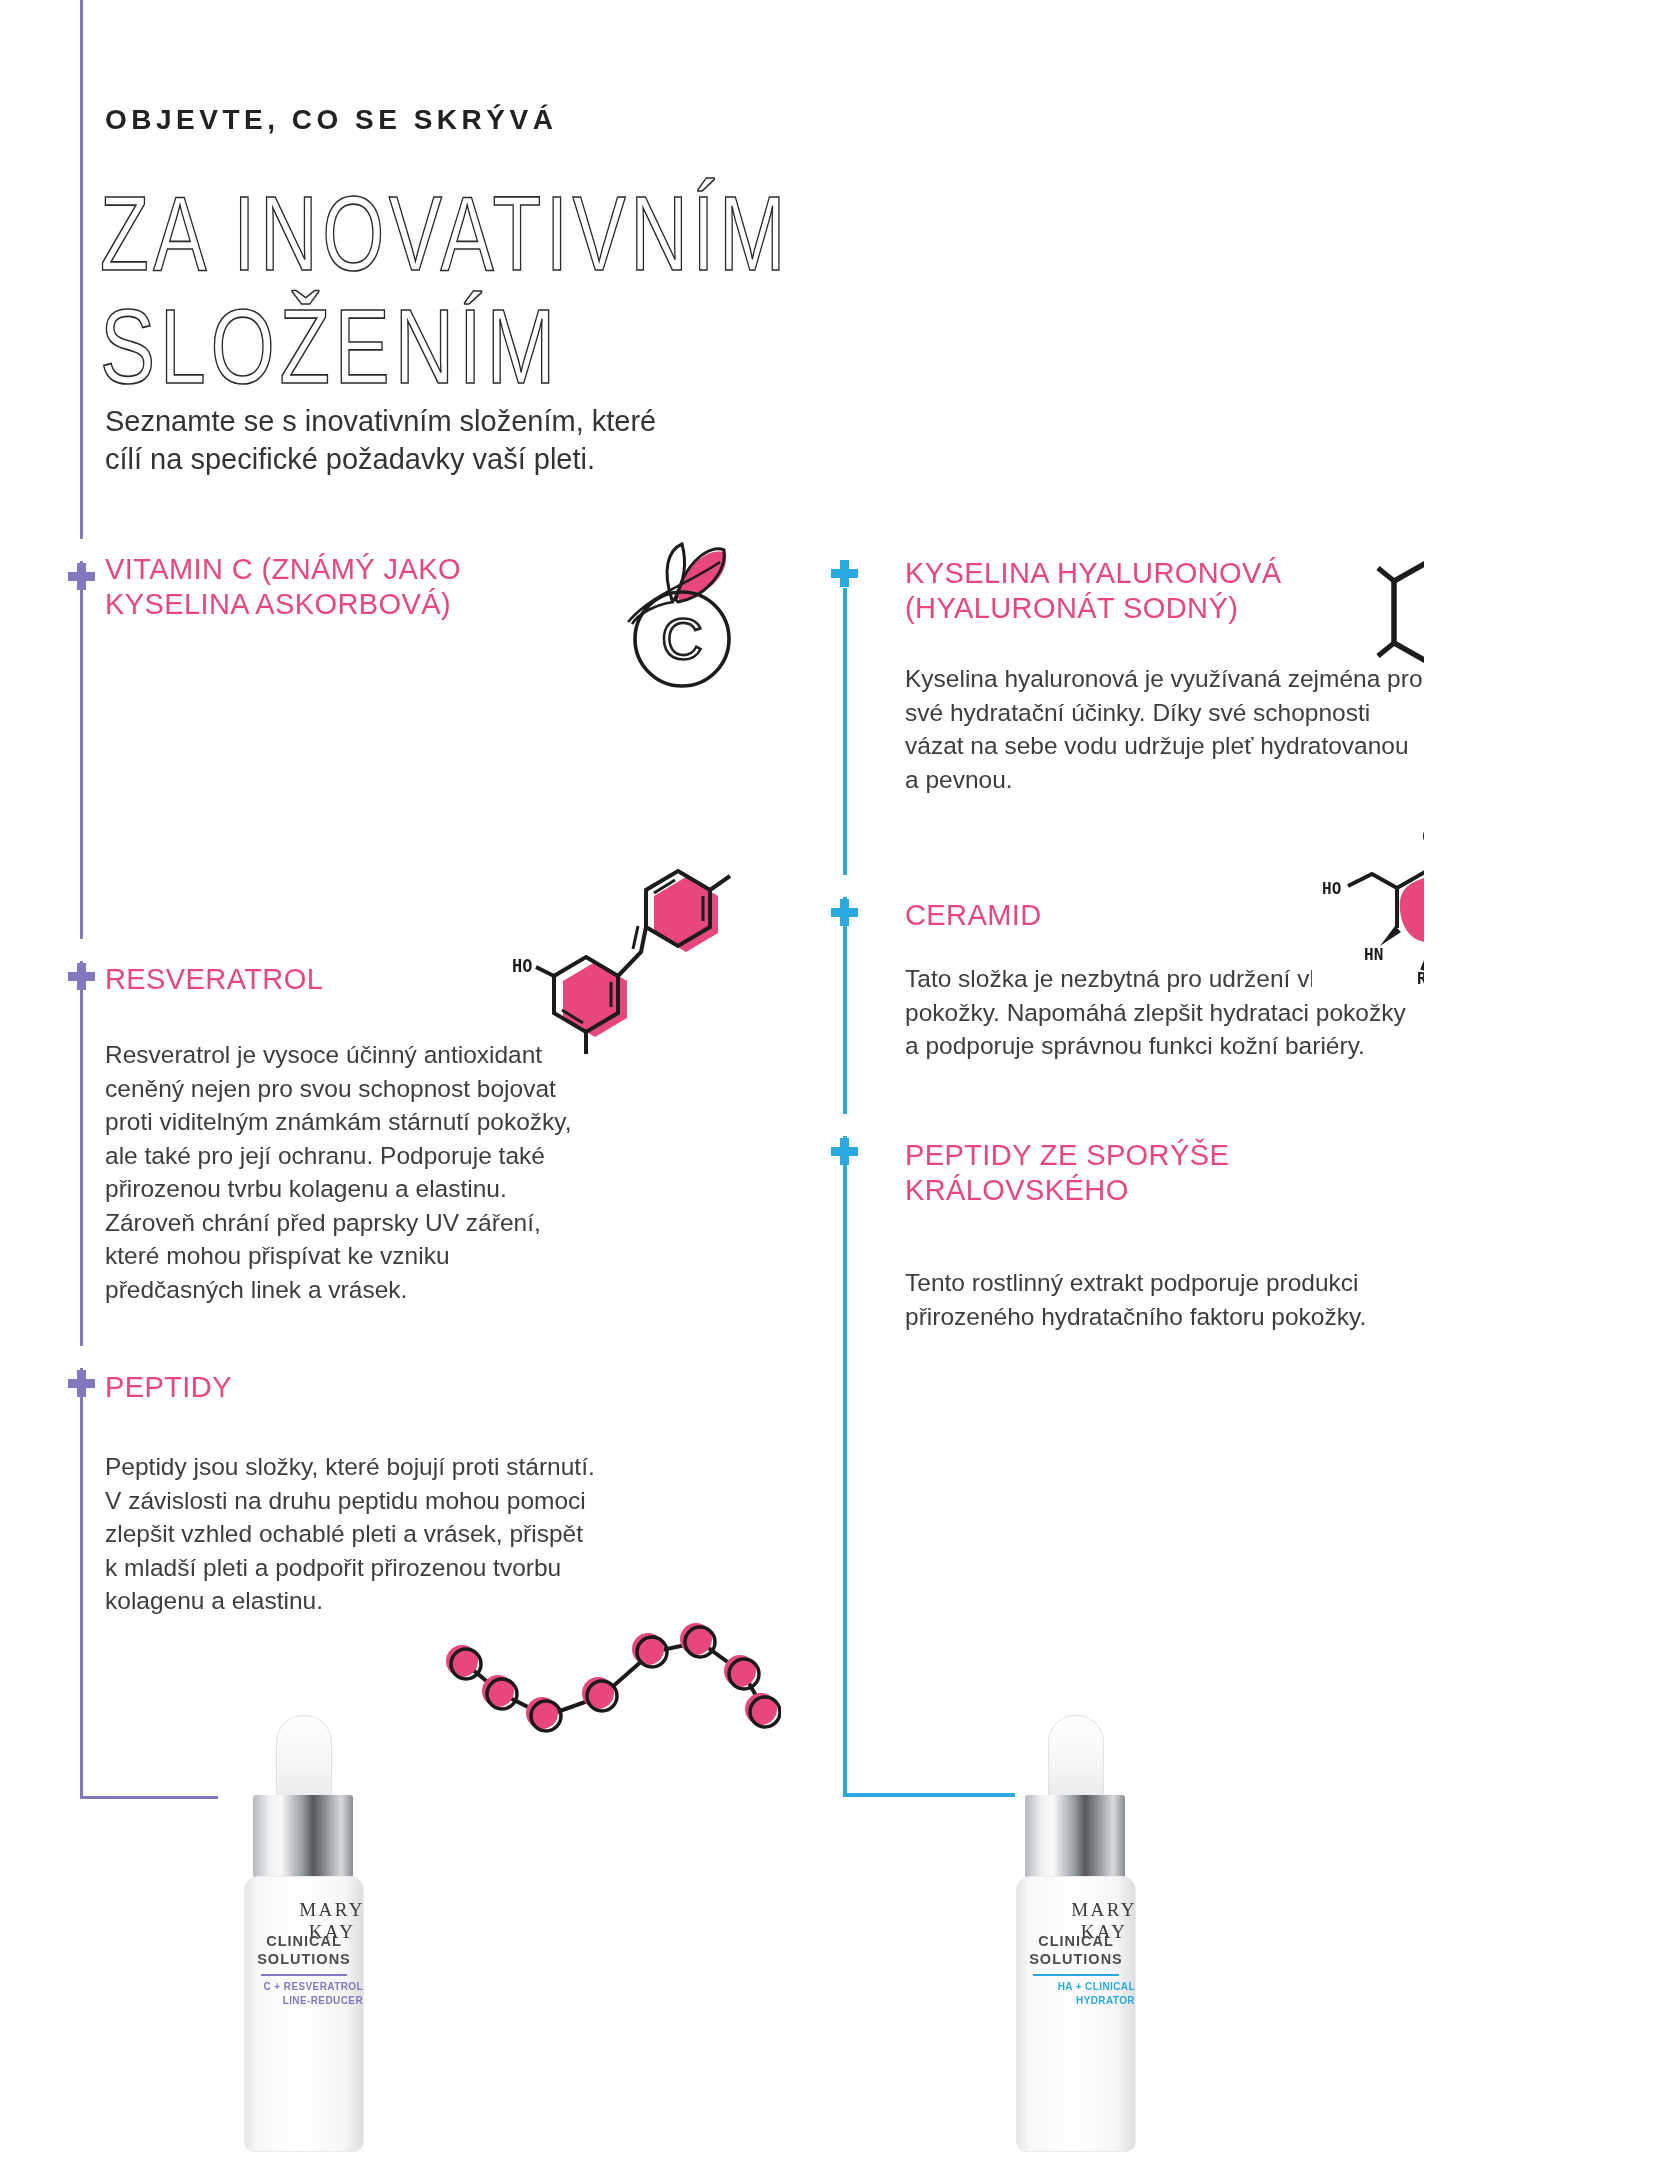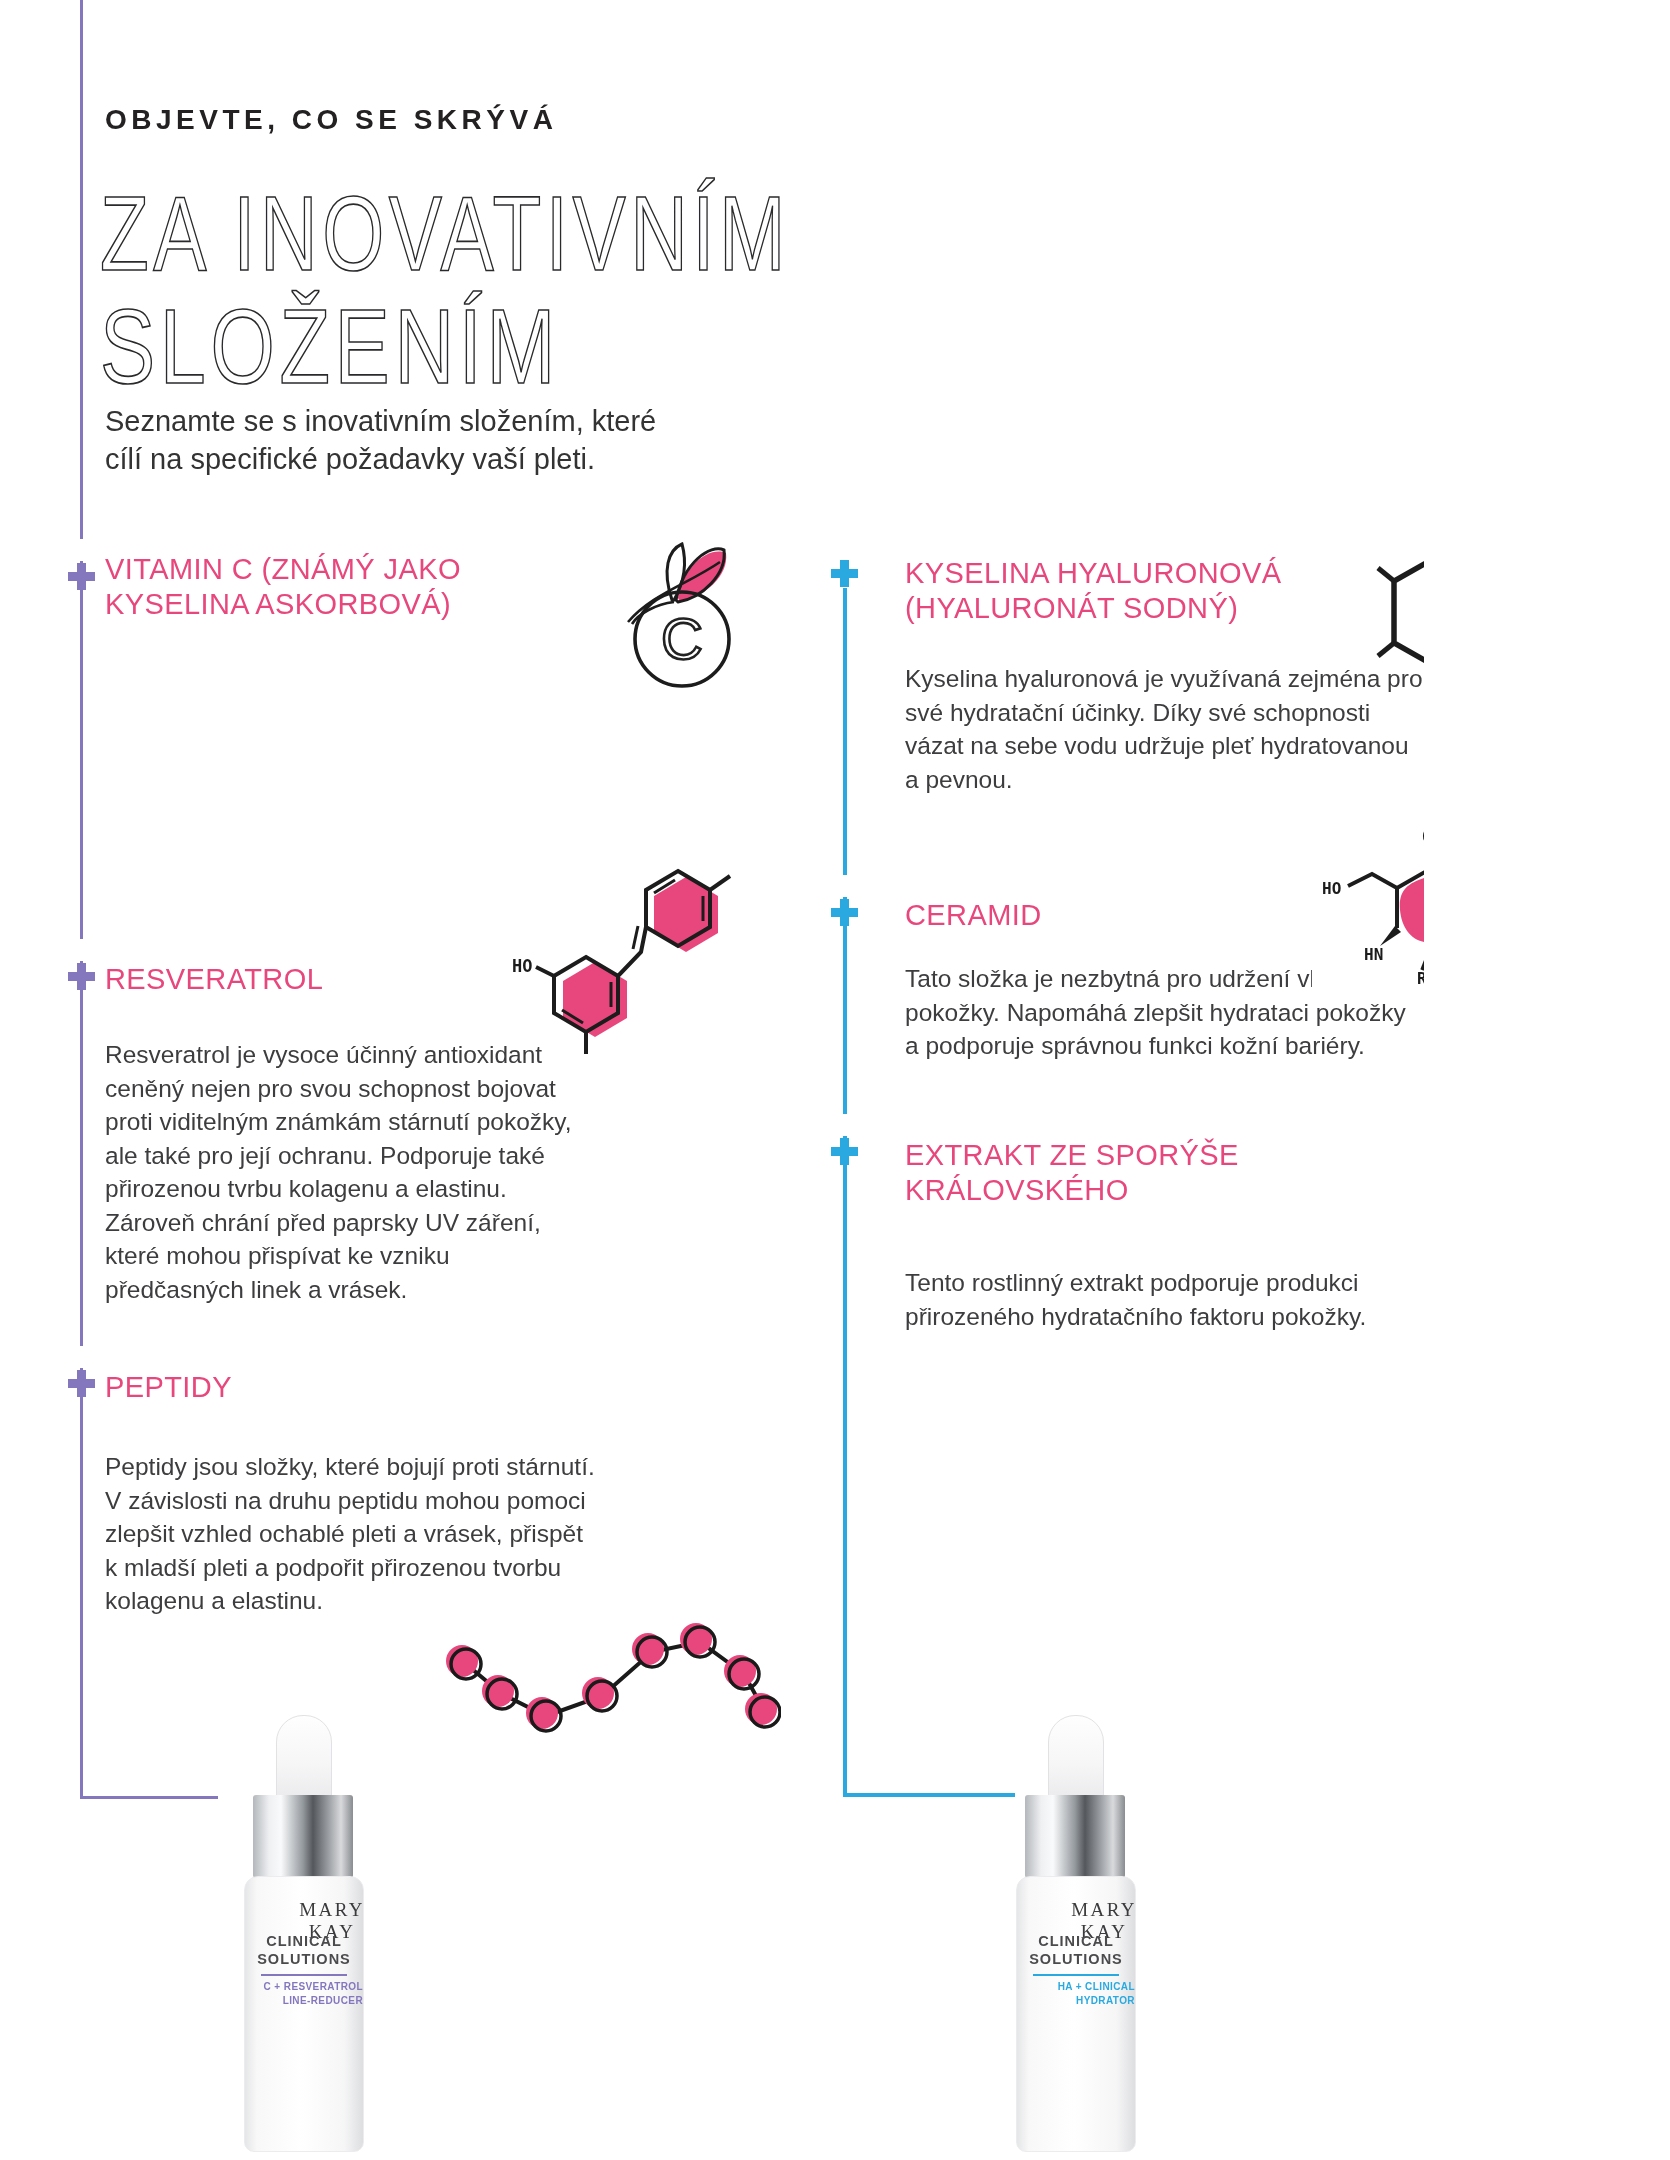--- a/index.html
+++ b/index.html
@@ -81,21 +81,21 @@
 
   <div class="h2" style="left:105px;top:1370px;width:470px;">PEPTIDY</div>
   <div class="body-txt" style="left:105px;top:1450px;width:490px;">Peptidy jsou složky, které bojují proti stárnutí. V závislosti na druhu peptidu mohou pomoci zlepšit vzhled ochablé pleti a vrásek, přispět k mladší pleti a podpořit přirozenou tvorbu kolagenu a elastinu.</div>
 
   <div class="h2" style="left:905px;top:556px;width:500px;">KYSELINA HYALURONOVÁ (HYALURONÁT SODNÝ)</div>
   <div class="body-txt" style="left:905px;top:662px;width:520px;">Kyselina hyaluronová je využívaná zejména pro své hydratační účinky. Díky své schopnosti vázat na sebe vodu udržuje pleť hydratovanou a pevnou.</div>
 
   <div class="h2" style="left:905px;top:898px;width:470px;">CERAMID</div>
   <div class="body-txt" style="left:905px;top:962px;width:520px;">Tato složka je nezbytná pro udržení vlhkosti pokožky. Napomáhá zlepšit hydrataci pokožky a podporuje správnou funkci kožní bariéry.</div>
 
-  <div class="h2" style="left:905px;top:1138px;width:470px;">EXTRAKT ZE SPORÝŠE KRÁLOVSKÉHO</div>
+  <div class="h2" style="left:905px;top:1138px;width:470px;">PEPTIDY ZE SPORÝŠE KRÁLOVSKÉHO</div>
   <div class="body-txt" style="left:905px;top:1266px;width:520px;">Tento rostlinný extrakt podporuje produkci přirozeného hydratačního faktoru pokožky.</div>
 
   <svg class="abs" style="left:612px;top:536px;" width="140" height="158" viewBox="0 0 140 158">
     <path d="M66,62 C72,28 98,10 114,17 C117,40 93,60 68,66 Z" style="fill:var(--pink)"></path>
     <path d="M64,64 C72,26 98,8 112,14 C115,38 90,62 66,66 Z" fill="none" stroke="#1c1c1c" stroke-width="3"></path>
     <path d="M60,64 C50,34 56,14 70,8 C76,30 70,50 62,64 Z" fill="none" stroke="#1c1c1c" stroke-width="3"></path>
     <path d="M16,86 C40,58 76,48 108,26" fill="none" stroke="#1c1c1c" stroke-width="2.6"></path>
     <path d="M62,66 C44,68 26,78 20,88" fill="none" stroke="#1c1c1c" stroke-width="2.6"></path>
     <circle cx="70" cy="103" r="47" fill="none" stroke="#1c1c1c" stroke-width="3.6"></circle>
     <text x="70" y="123" text-anchor="middle" font-size="58" fill="none" stroke="#222" stroke-width="2.6">C</text>

